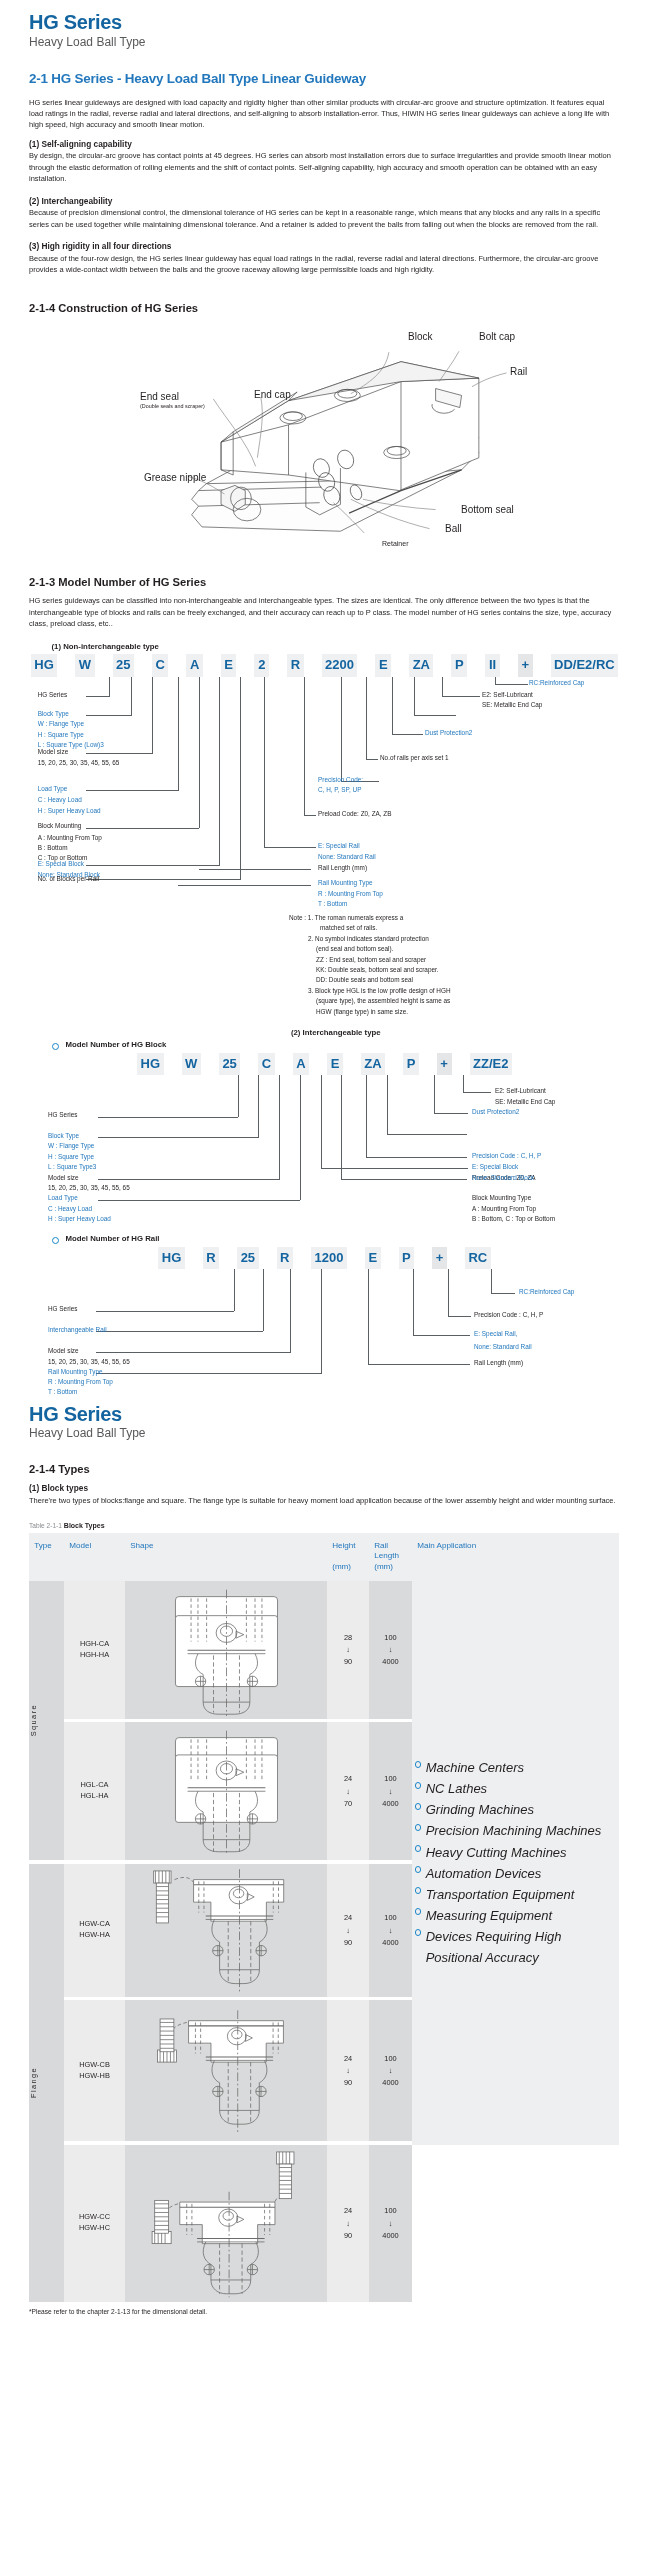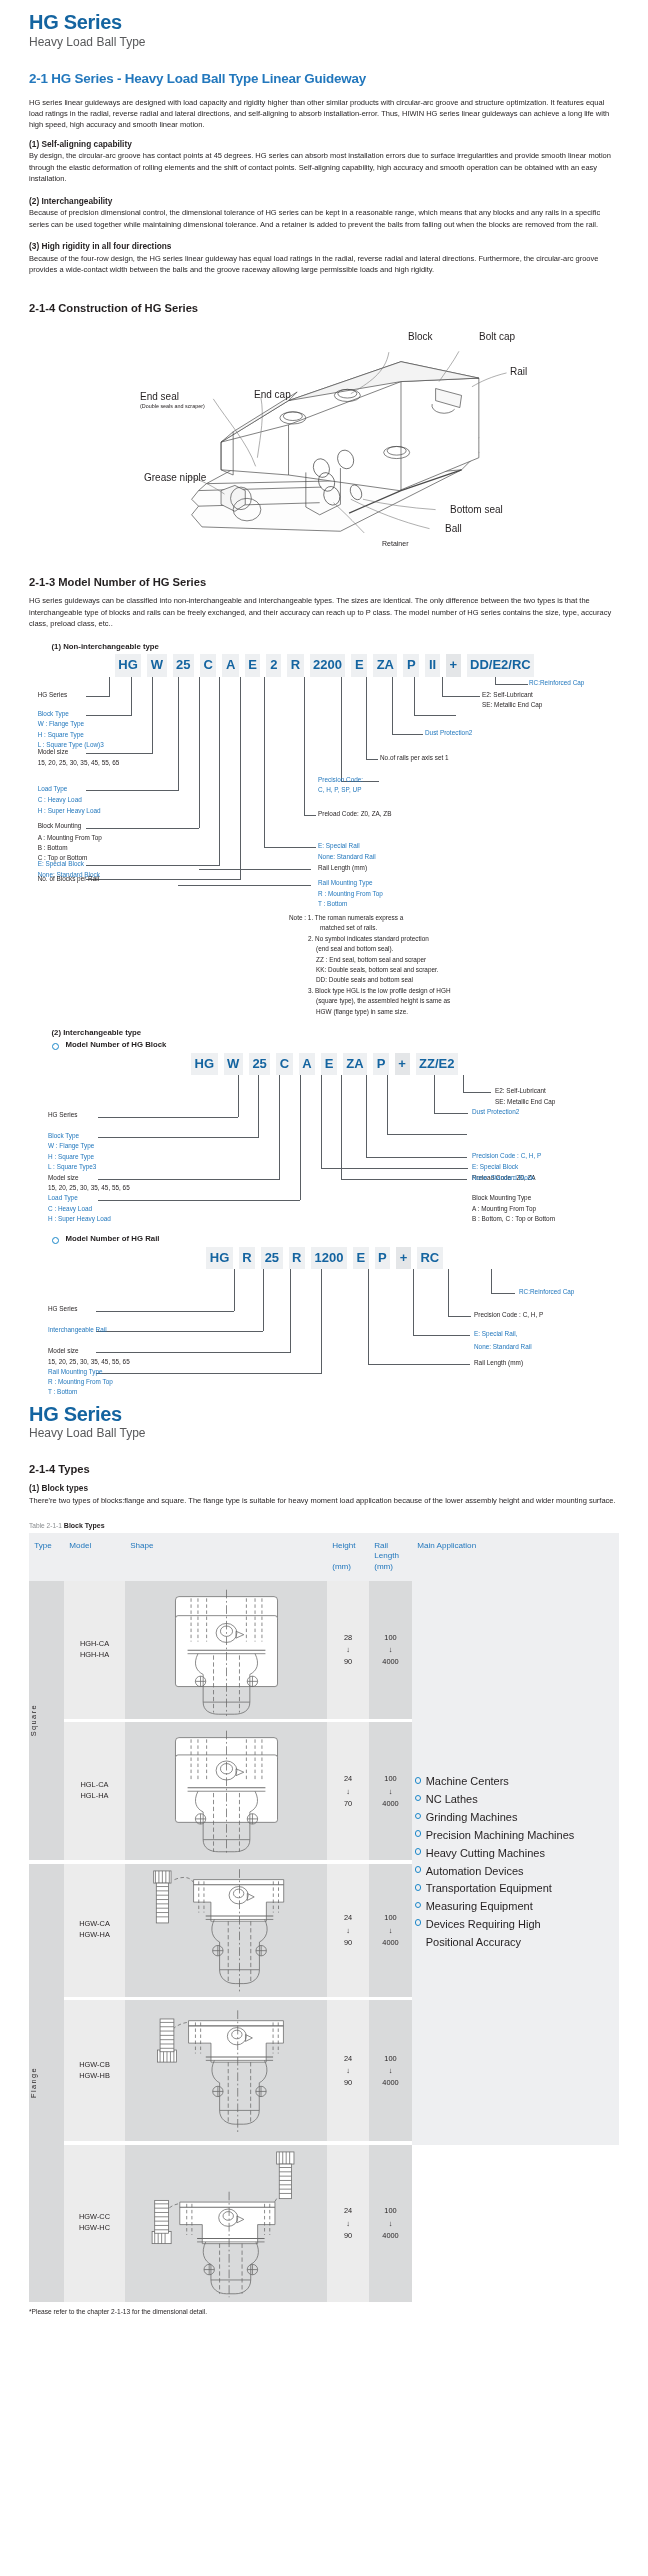--- a/index.html
+++ b/index.html
@@ -53,21 +53,21 @@
   .fig-label.small { font-size:5.4px; }
 
   
   .mn-block { position:relative; margin:3.5px 0 0 0; }
   .mn-caption { font-size:7.8px; font-weight:bold; margin:12px 0 3.5px 22.5px; }
   .mn-caption.bul { padding-left:14px; position:relative; margin-left:22.5px; font-weight:bold;}
   .mn-caption.bul:before {
     content:""; position:absolute; left:0px; top:2.6px;
     width:5.2px; height:5.2px; border:1.2px solid #1b87c9; border-radius:50%;
   }
-  .code-row { display:flex; justify-content:center; align-items:flex-end; gap:6px; }
+  .code-row { display:flex; justify-content:center; align-items:flex-end; gap:18px; }
   .code-cell {
     background:#eef0f2; color:#1464a0; font-weight:bold;
     font-size:13px; line-height:1; padding:4.3px 3.5px 5.2px 3.5px;
     min-width:14.7px; text-align:center;
   }
   .code-cell.plus { background:#e4e6e8; }
   .legend { position:relative; font-size:6.4px; }
   .lg { position:absolute; white-space:nowrap; line-height:1.32; }
   .lg.blue { color:#2378bd; }
   .lg.dark { color:#231f20; }
@@ -92,22 +92,22 @@
   .c-app    { background:#eeeff1; vertical-align:top; }
   .vtxt {
     writing-mode:vertical-rl; transform:rotate(180deg);
     font-size:7.4px; letter-spacing:1.4px; color:#231f20;
   }
   .mdl { font-size:7.4px; line-height:1.45; color:#231f20; white-space:nowrap; }
   .num { font-size:7.4px; color:#231f20; line-height:2.1; }
   .arrow { font-size:7.4px; color:#231f20; }
   .apply { list-style:none; margin:0; padding:5.2px 0 5.2px 1.7px; }
   .apply li {
-    font-size:11px; line-height:1.62; color:#231f20;
-    padding-left:12px; position:relative;
+    font-size:13px; line-height:1.62; color:#231f20;
+    padding-left:12px; position:relative;font-style:italic;
   }
   .apply li:before {
     content:""; position:absolute; left:0.9px; top:3.5px;
     width:4.7px; height:4.7px; border:1.1px solid #1b87c9; border-radius:50%;
   }
   .apply li.cont:before { display:none; }
   .row-gap td { height:3.5px; background:#ffffff; padding:0; }
   .footnote { font-size:6.6px; color:#231f20; margin:6px 0 15.6px 0; }
 </style>
 </head>
@@ -193,21 +193,21 @@
         </g>
       </g>
     </svg>
     <div class="fig-label" style="left:111px; top:70px;">End seal</div>
     <div class="fig-label small" style="left:111px; top:82px;">(Double seals and scraper)</div>
     <div class="fig-label" style="left:225px; top:68px;">End cap</div>
     <div class="fig-label" style="left:379px; top:10.4px;">Block</div>
     <div class="fig-label" style="left:450px; top:10.4px;">Bolt cap</div>
     <div class="fig-label" style="left:481px; top:45px;">Rail</div>
     <div class="fig-label" style="left:115px; top:151px;">Grease nipple</div>
-    <div class="fig-label" style="left:421px; top:183px;">Bottom seal</div>
+    <div class="fig-label" style="left:432px; top:183px;">Bottom seal</div>
     <div class="fig-label" style="left:405px; top:202px;margin-left:11px;">Ball</div>
   </div>
   <div class="fig-label" style="position:relative; left:353px; top:5.2px; font-size:7px;">Retainer</div>
 
 
   <div class="h3" style="margin-top:35px">2-1-3  Model Number of HG Series</div>
   <p class="body">HG series guideways can be classified into non-interchangeable and interchangeable types. The sizes are identical. The only difference between the two types is that the interchangeable type of blocks and rails can be freely exchanged, and their accuracy can reach up to P class. The model number of HG series contains the size, type, accuracy class, preload class, etc..</p>
 
   <div class="mn-caption">(1) Non-interchangeable type</div>
 
@@ -320,21 +320,21 @@
       <div class="lg dark" style="left:287px; top:268px;">(end seal and bottom seal).</div>
       <div class="lg dark" style="left:287px; top:279px;">ZZ : End seal, bottom seal and scraper</div>
       <div class="lg dark" style="left:287px; top:289px;">KK: Double seals, bottom seal and scraper.</div>
       <div class="lg dark" style="left:287px; top:299px;">DD: Double seals and bottom seal</div>
       <div class="lg dark" style="left:279px; top:310px;">3. Block type HGL is the low profile design of HGH</div>
       <div class="lg dark" style="left:287px; top:320px;">(square type), the assembled height is same as</div>
       <div class="lg dark" style="left:287px; top:331px;">HGW (flange type) in same size.</div>
     </div>
   </div>
 
-  <div class="mn-caption" style="margin-top:74px;">(2) Interchangeable type</div>
+  <div class="mn-caption" style="margin-top:74px;text-align:center;">(2) Interchangeable type</div>
   <div class="mn-caption bul" style="margin-top:3.5px;">Model Number of HG Block</div>
 
   <div class="mn-block">
     <div class="code-row">
       <span class="code-cell">HG</span>
       <span class="code-cell">W</span>
       <span class="code-cell">25</span>
       <span class="code-cell">C</span>
       <span class="code-cell">A</span>
       <span class="code-cell">E</span>

